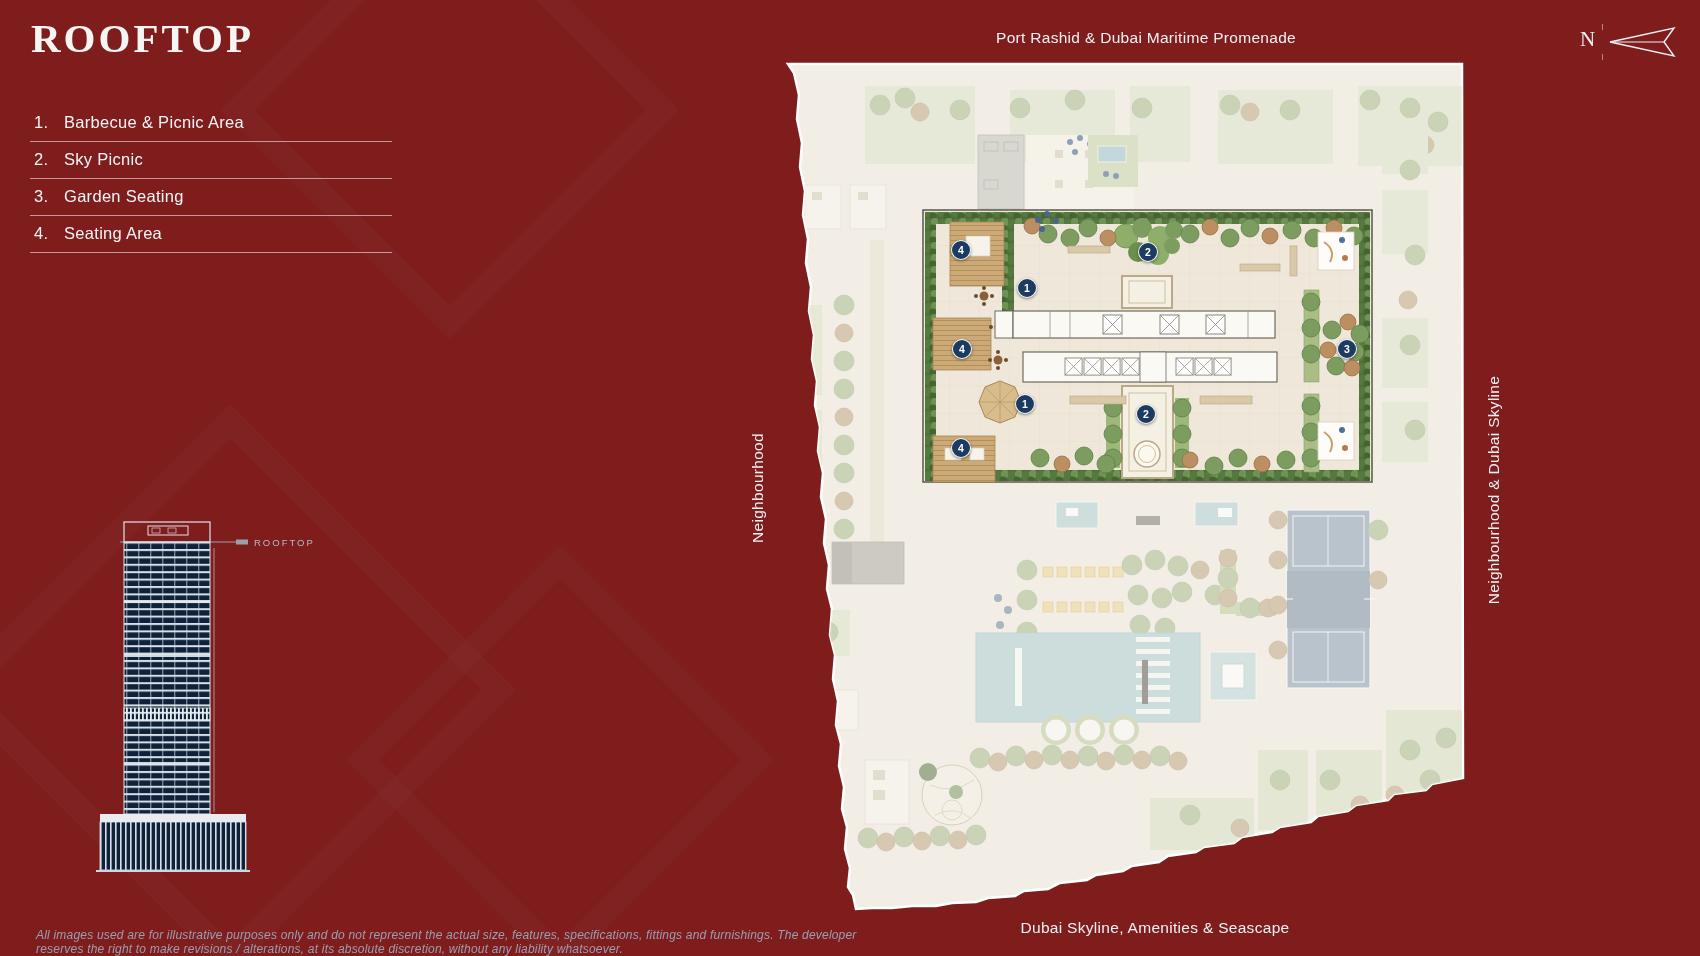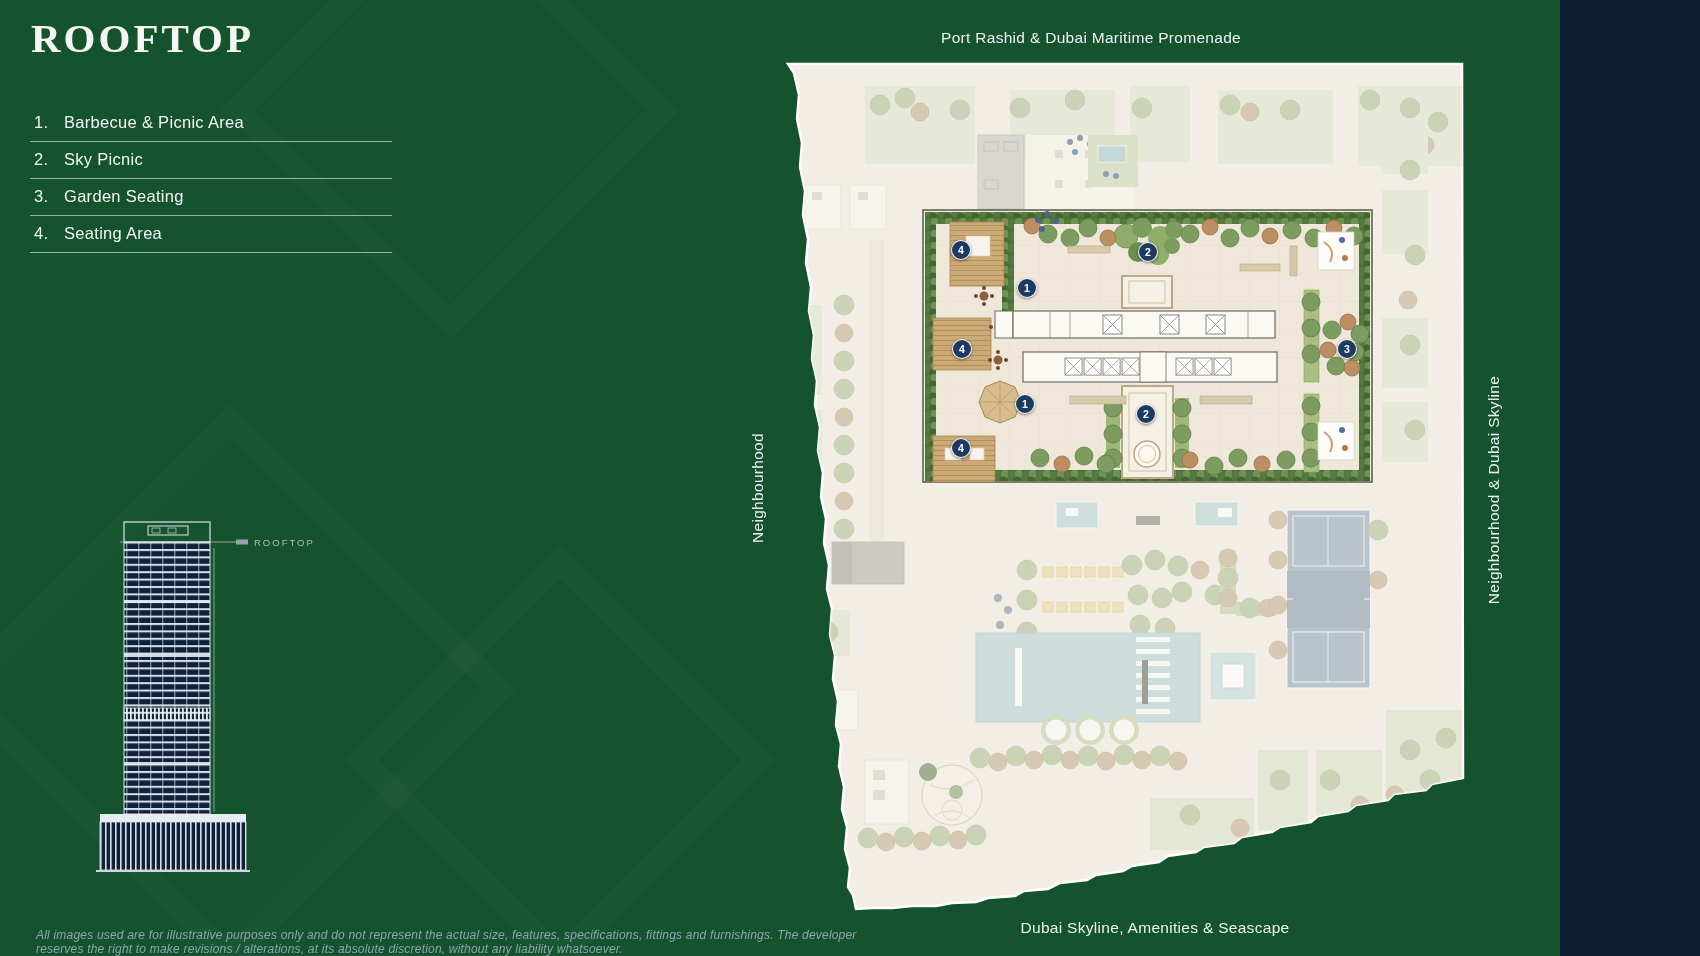--- a/index.html
+++ b/index.html
@@ -1,18 +1,18 @@
 <!DOCTYPE html>
 <html><head>
 <meta charset="utf-8">
 <style>
   html,body{margin:0;padding:0;background:#0d1c30;}
   .page{
-    position:relative;width:1560px;height:956px;overflow:hidden;
-    background:#14532d;
+    position:relative;width:1700px;height:956px;overflow:hidden;
+    background:#7f1d1d;
     font-family:"Liberation Sans",sans-serif;color:#eef1f4;
   }
   .bgdeco{position:absolute;inset:0;pointer-events:none;}
   .page-title{
     position:absolute;left:31px;top:14px;margin:0;
     font-family:"Liberation Serif",serif;font-weight:600;
     font-size:41px;letter-spacing:3px;color:#f5f6f4;
   }
   .legend{position:absolute;left:30px;top:105px;width:362px;list-style:none;margin:0;padding:0;}
   .legend li{
@@ -21,21 +21,21 @@
     font-size:16.5px;letter-spacing:.3px;color:#f2f4f6;
   }
   .legend .num{width:28px;flex:0 0 28px;}
   .elevation{position:absolute;left:90px;top:512px;}
   .disclaimer{
     position:absolute;left:36px;top:928px;width:850px;
     font-size:12px;letter-spacing:.2px;color:#9cadc2;opacity:.9;font-style:italic;
   }
   .plan-svg{position:absolute;left:770px;top:50px;}
   .map-label{position:absolute;font-size:15.5px;letter-spacing:.3px;color:#eef1f4;white-space:nowrap;}
-  .map-label.top{left:1091px;top:29px;transform:translateX(-50%);}
+  .map-label.top{left:1146px;top:29px;transform:translateX(-50%);}
   .map-label.bottom{left:1155px;top:919px;transform:translateX(-50%);}
   .map-label.left{left:758px;top:488px;transform:translate(-50%,-50%) rotate(-90deg);}
   .map-label.right{left:1494px;top:490px;transform:translate(-50%,-50%) rotate(-90deg);}
   .compass{position:absolute;left:1580px;top:22px;width:100px;height:40px;}
   .compass .n{
     position:absolute;left:0;top:5px;font-family:"Liberation Serif",serif;
     font-size:21px;color:#eef1f4;
   }
   .compass svg{position:absolute;left:22px;top:0;}
   .marker{

